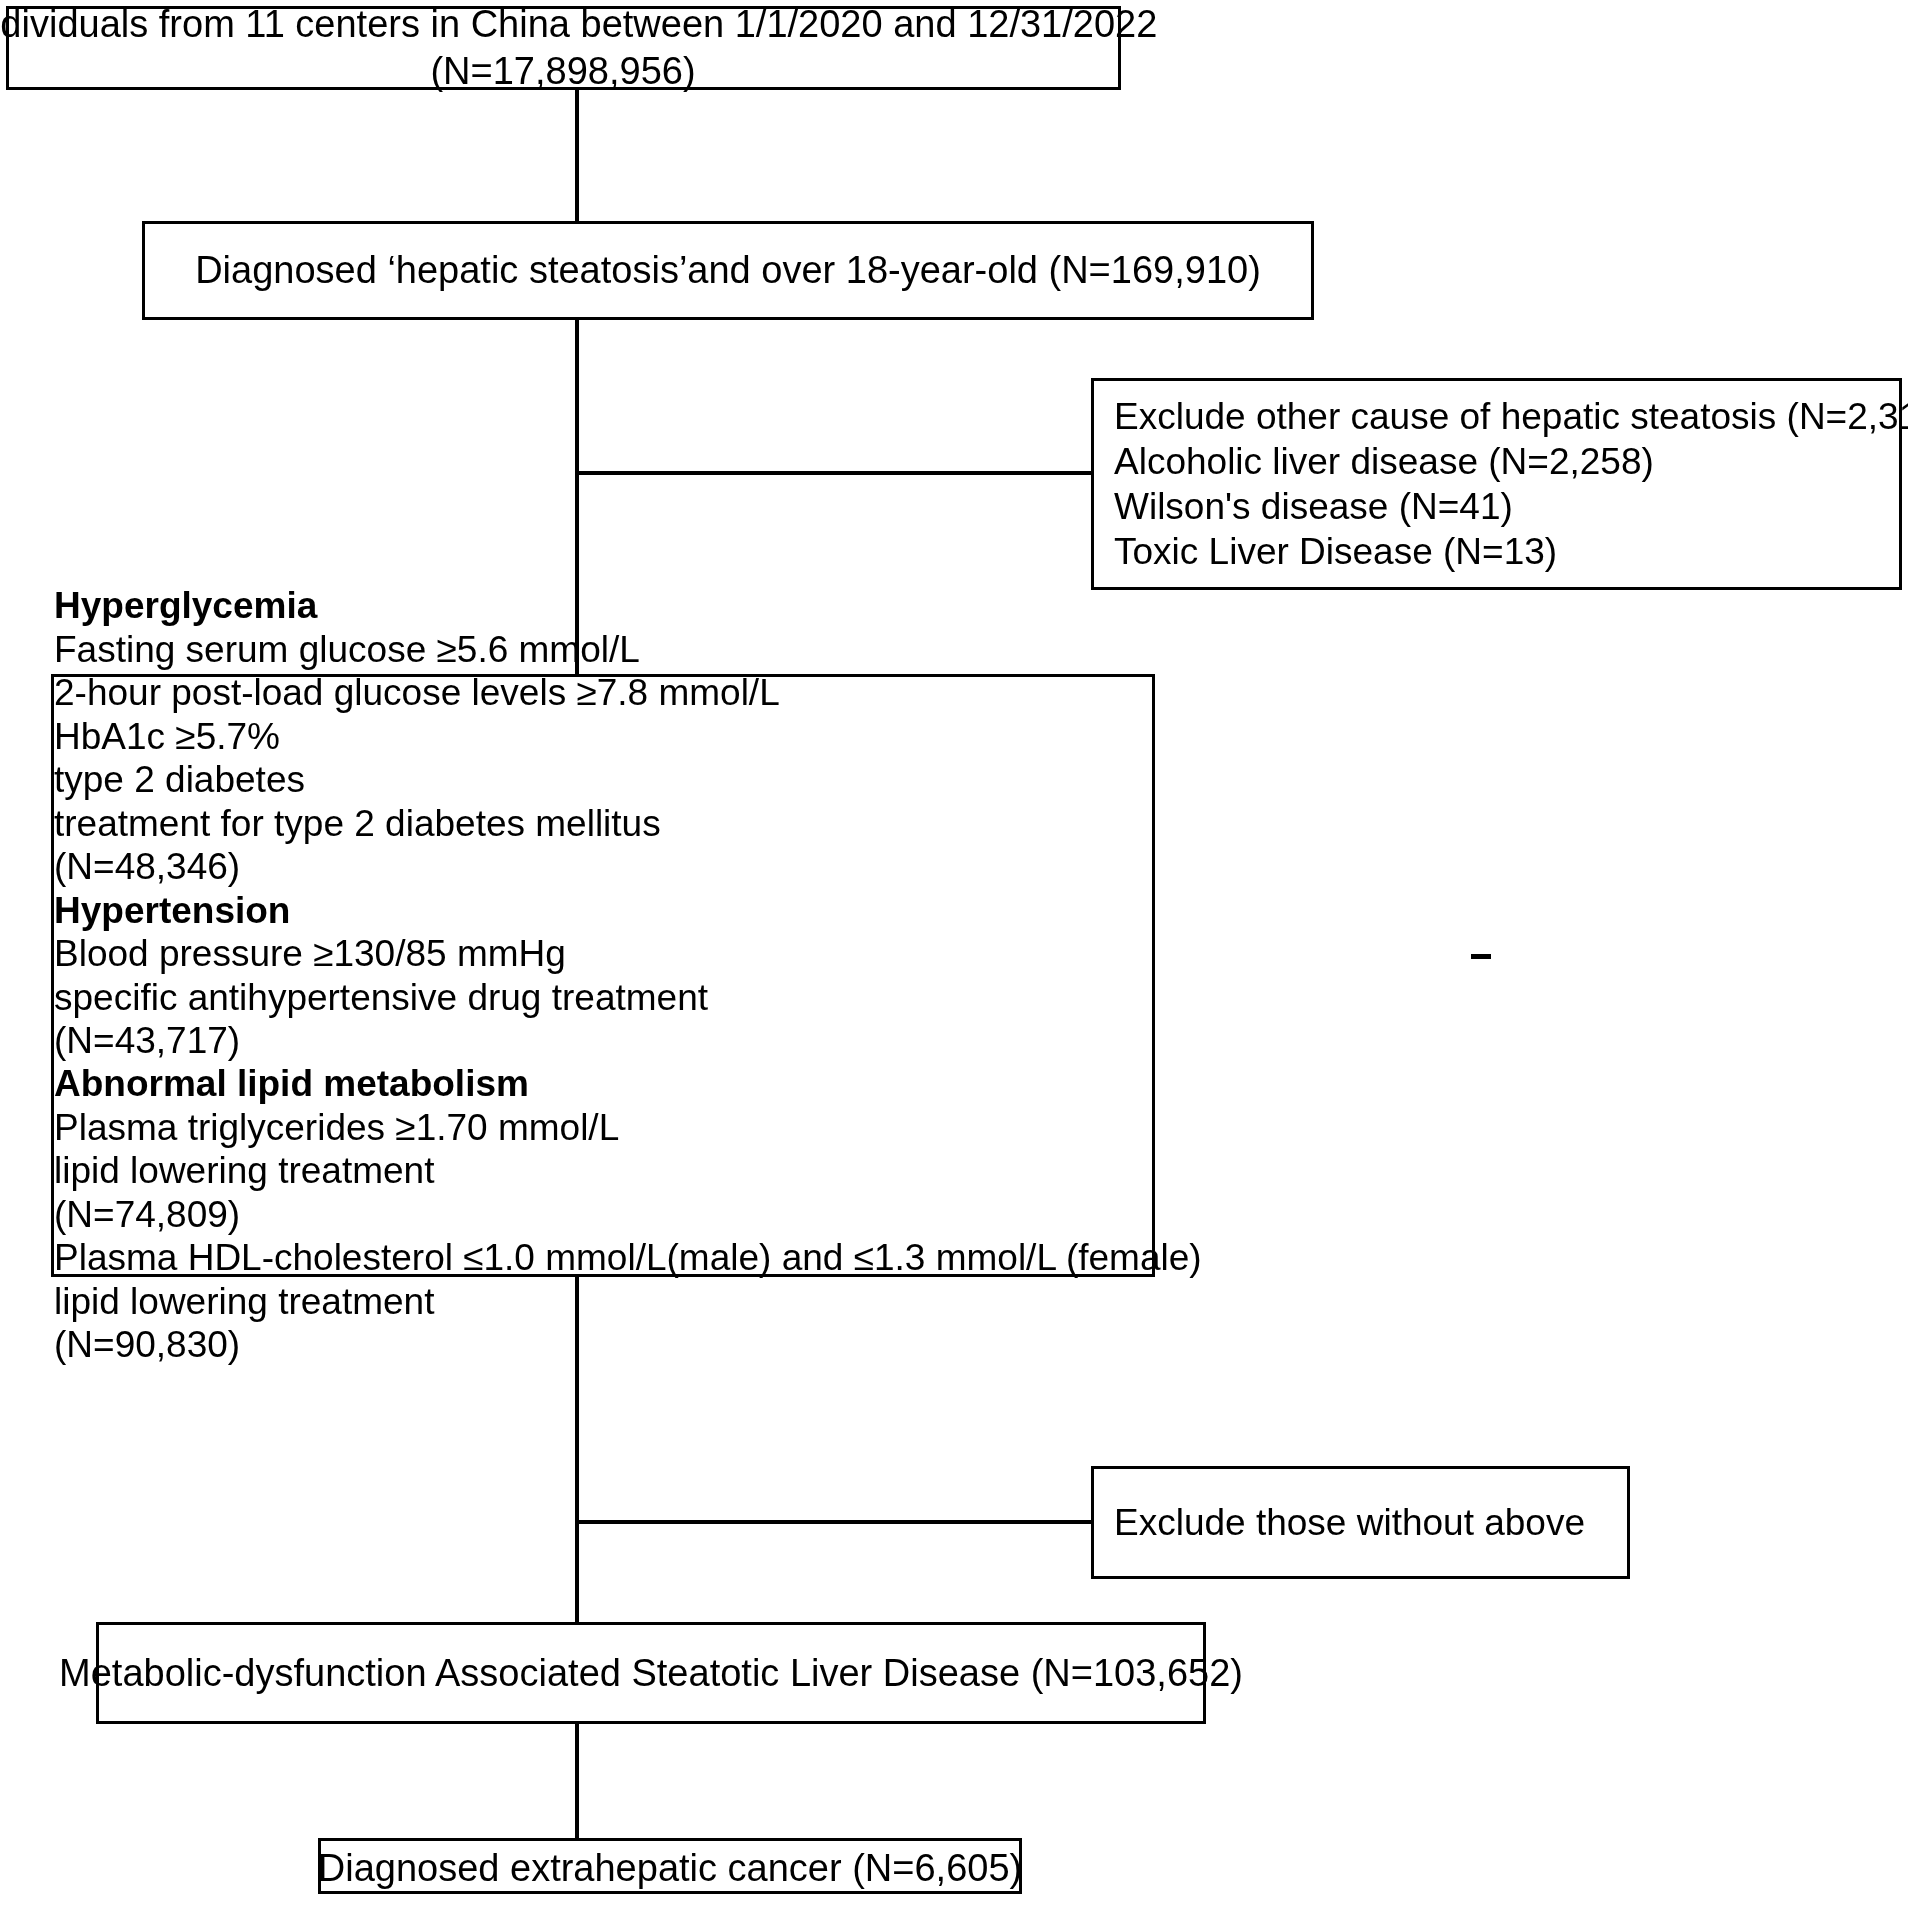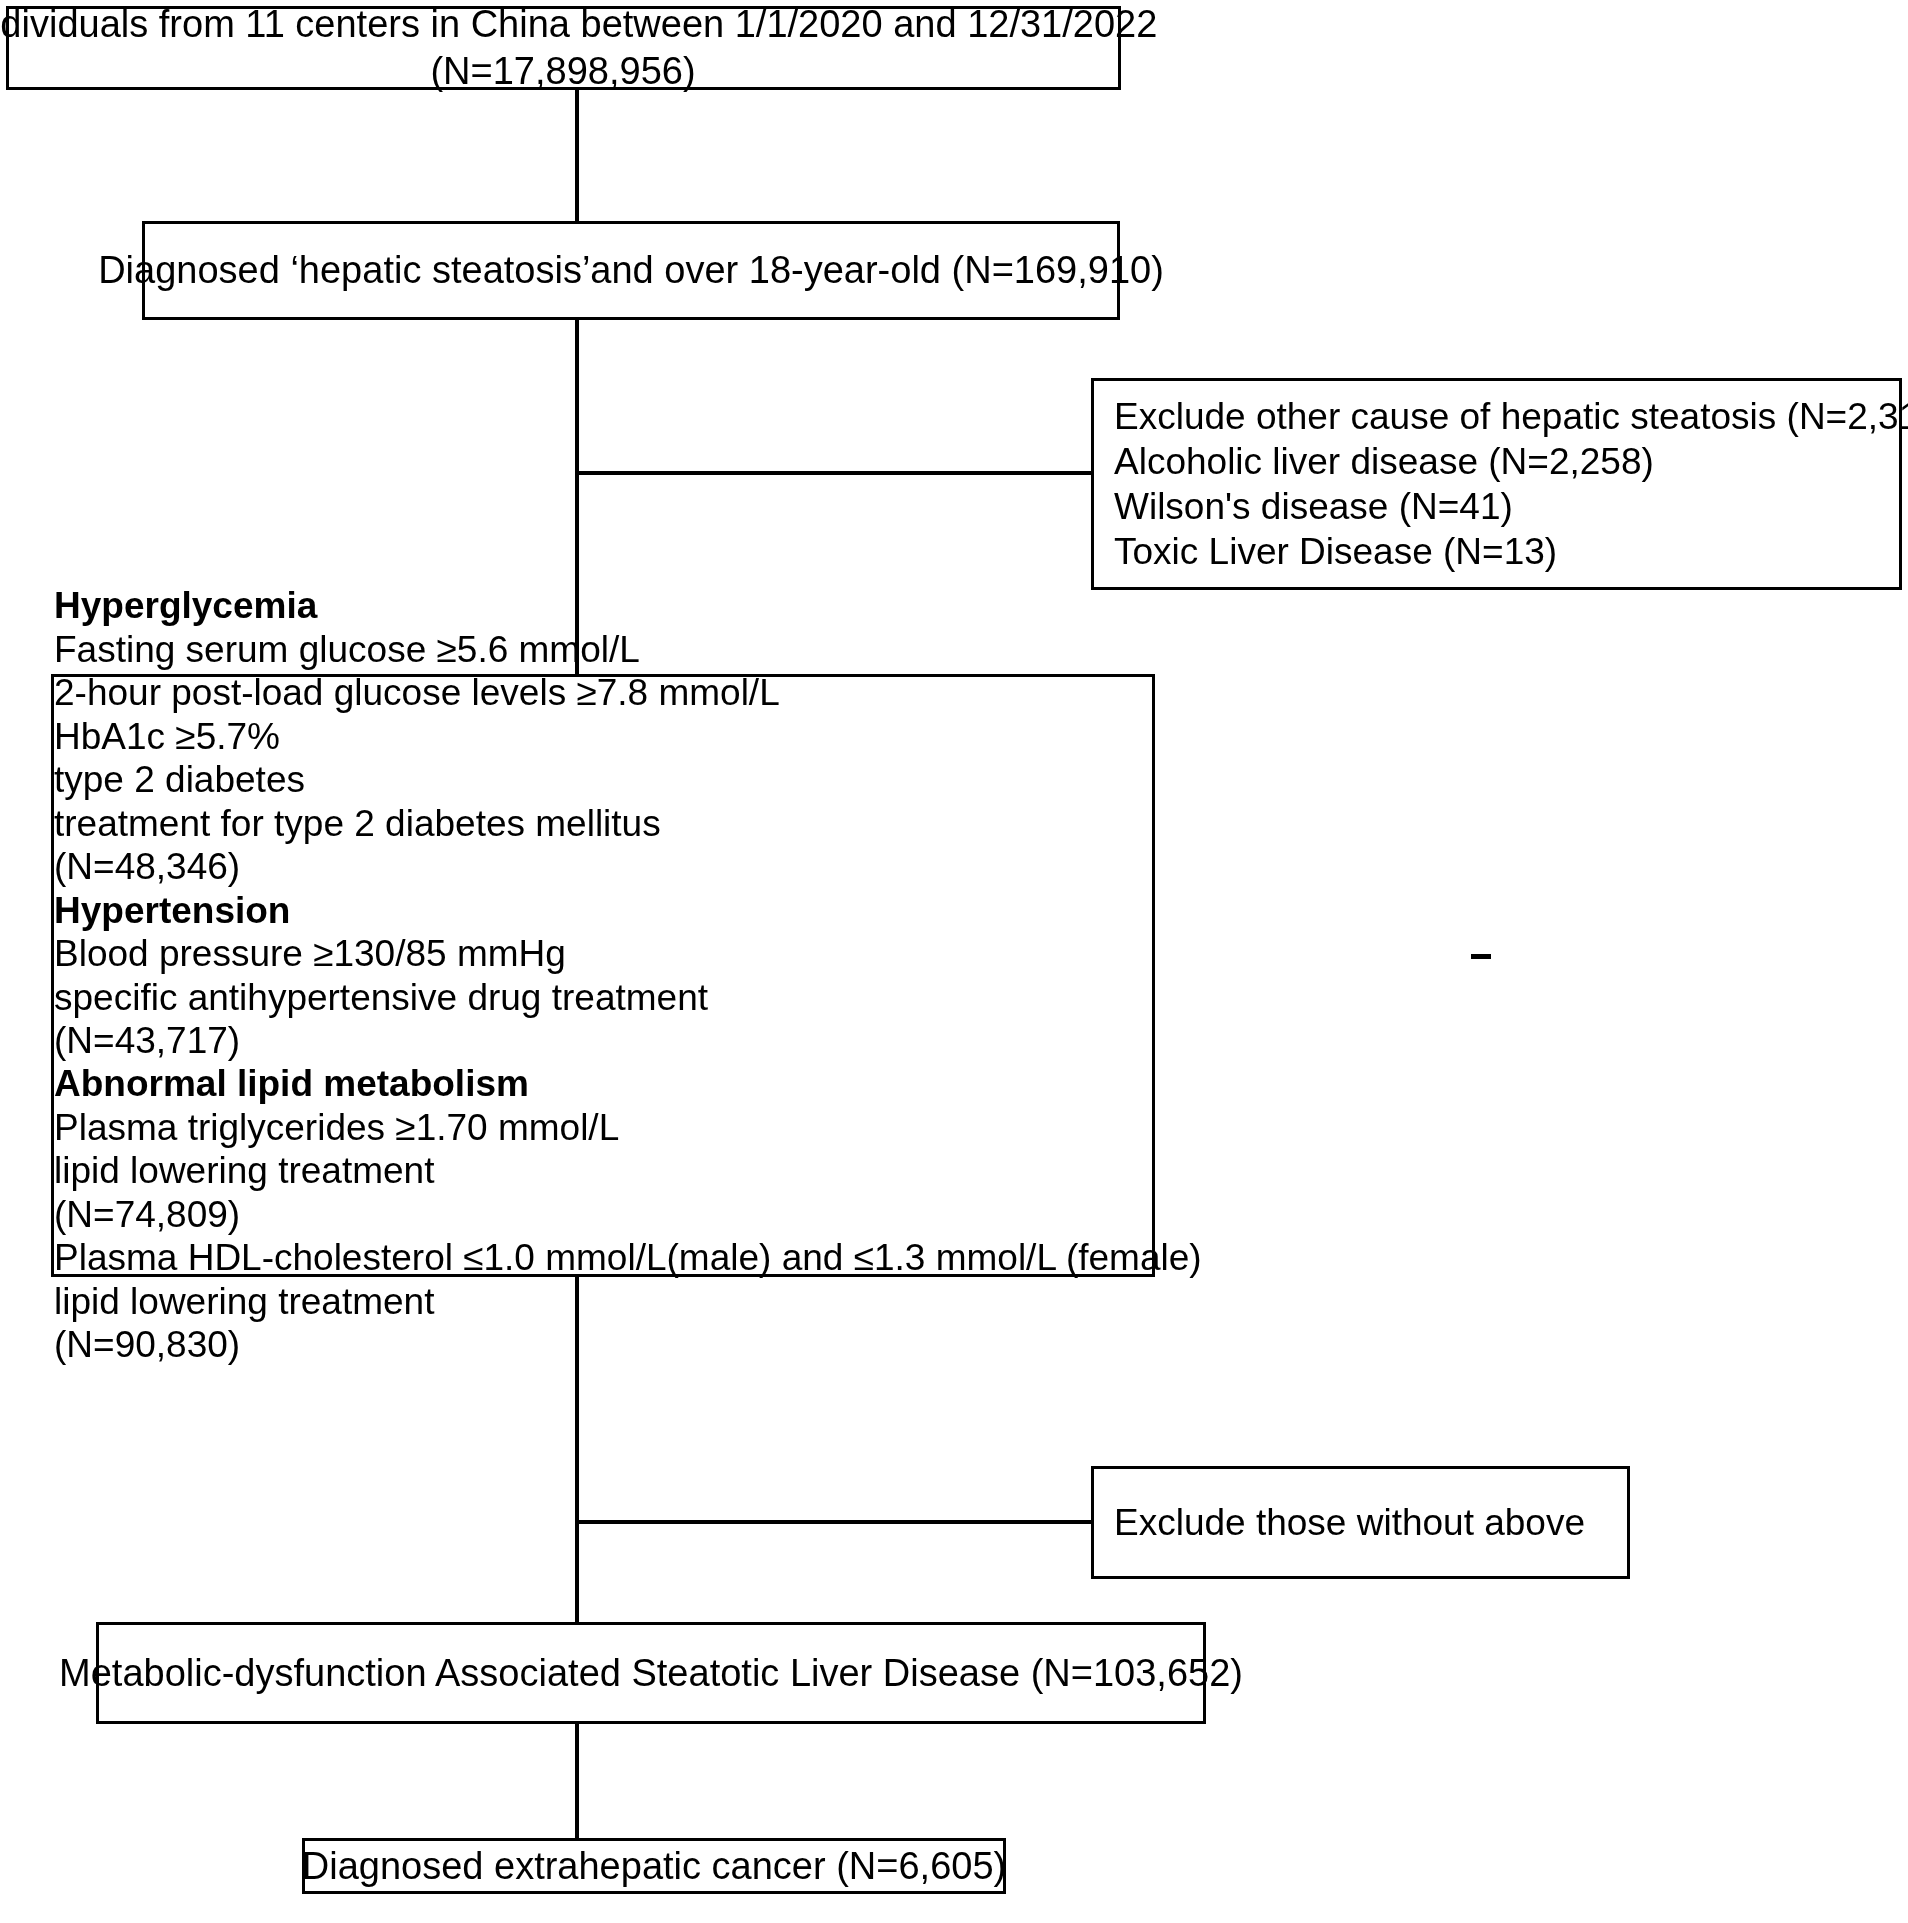--- a/index.html
+++ b/index.html
@@ -36,26 +36,26 @@
 
   .txt {
     font-size: 37px;
     line-height: 1.22;
     white-space: pre;
   }
   .txt.bold { font-weight: bold; }
 
   
   #box-source      { left: 5.5px;    top: 5.5px;    width: 1115px; height: 84px;  }
-  #box-steatosis   { left: 142px;  top: 221px;  width: 978px; height: 99px; }
+  #box-steatosis   { left: 142px;  top: 221px;  width: 1172px; height: 99px; }
   #box-exclude-causes { left: 1091px; top: 378px; width: 811px; height: 212px; padding-left: 20px; }
   #box-criteria    { left: 51px;   top: 674px;  width: 1104px; height: 603px; }
   #box-exclude-meta{ left: 1091px; top: 1466px; width: 539px;  height: 113px; padding-left: 20px; }
   #box-masld       { left: 96px;  top: 1622px; width: 1110px; height: 102px; }
-  #box-cancer      { left: 302px;  top: 1838px; width: 704px;  height: 56px;  }
+  #box-cancer      { left: 318px;  top: 1838px; width: 704px;  height: 56px; justify-content: flex-end;  }
 
   #box-source .txt    { font-size: 38px; }
   #box-steatosis .txt { font-size: 38px; }
   #box-masld .txt     { font-size: 38px; }
   #box-cancer .txt    { font-size: 38px; }
   #box-exclude-causes .txt { font-size: 37px; }
   #box-exclude-meta .txt   { font-size: 37px; }
   #box-criteria .txt  { font-size: 37px; line-height: 1.175; }
 
   

